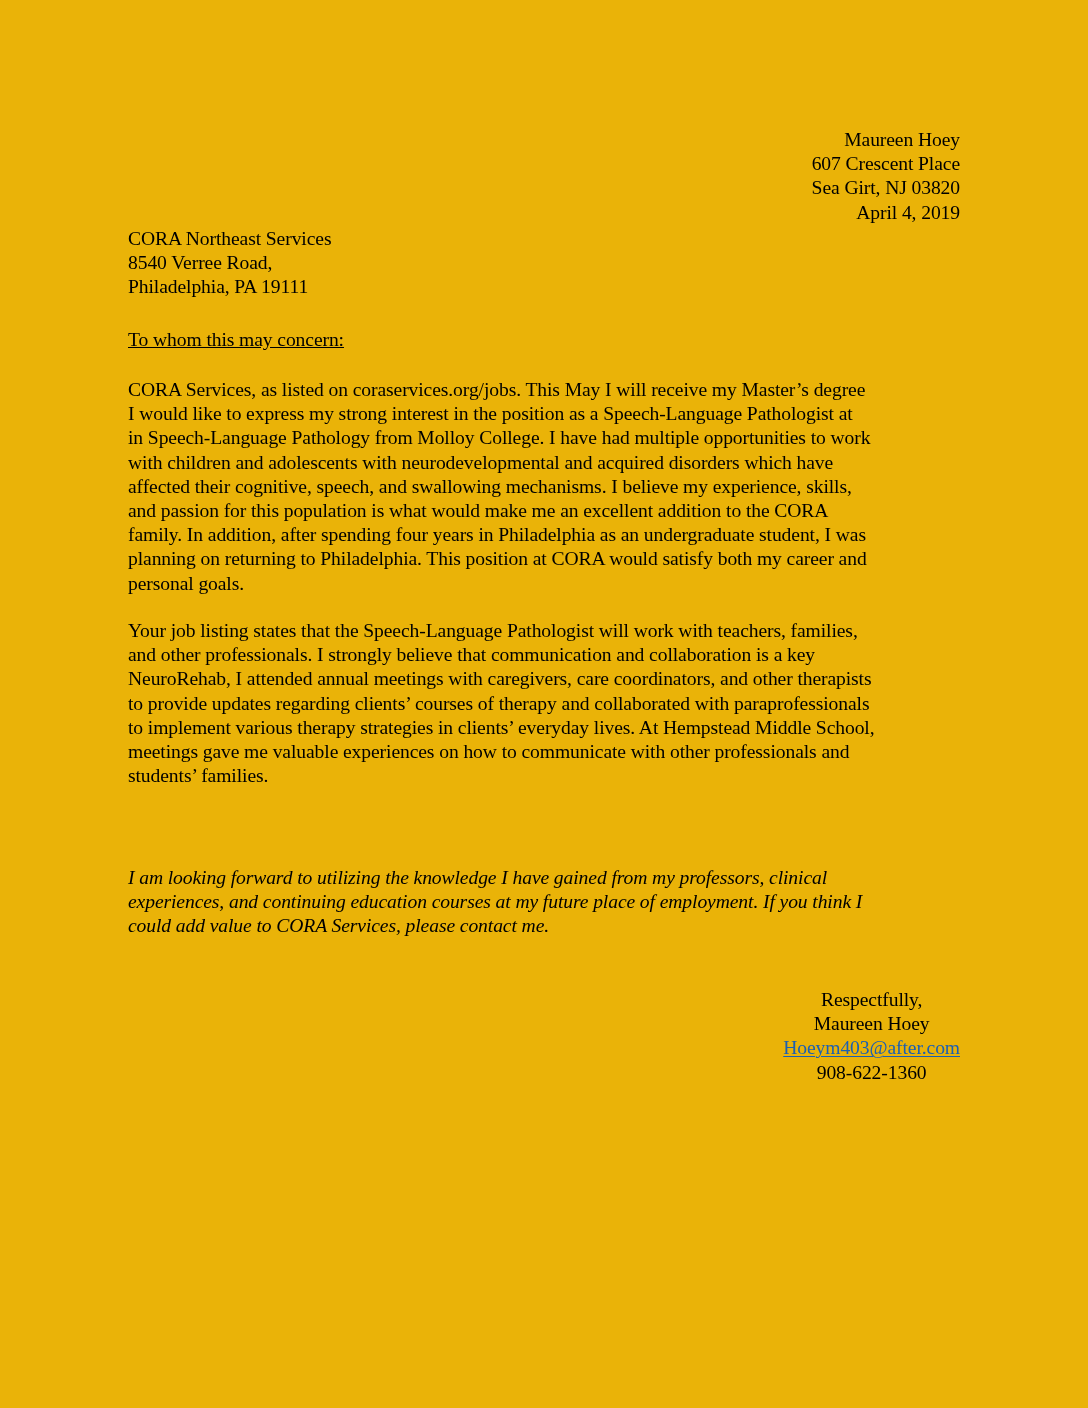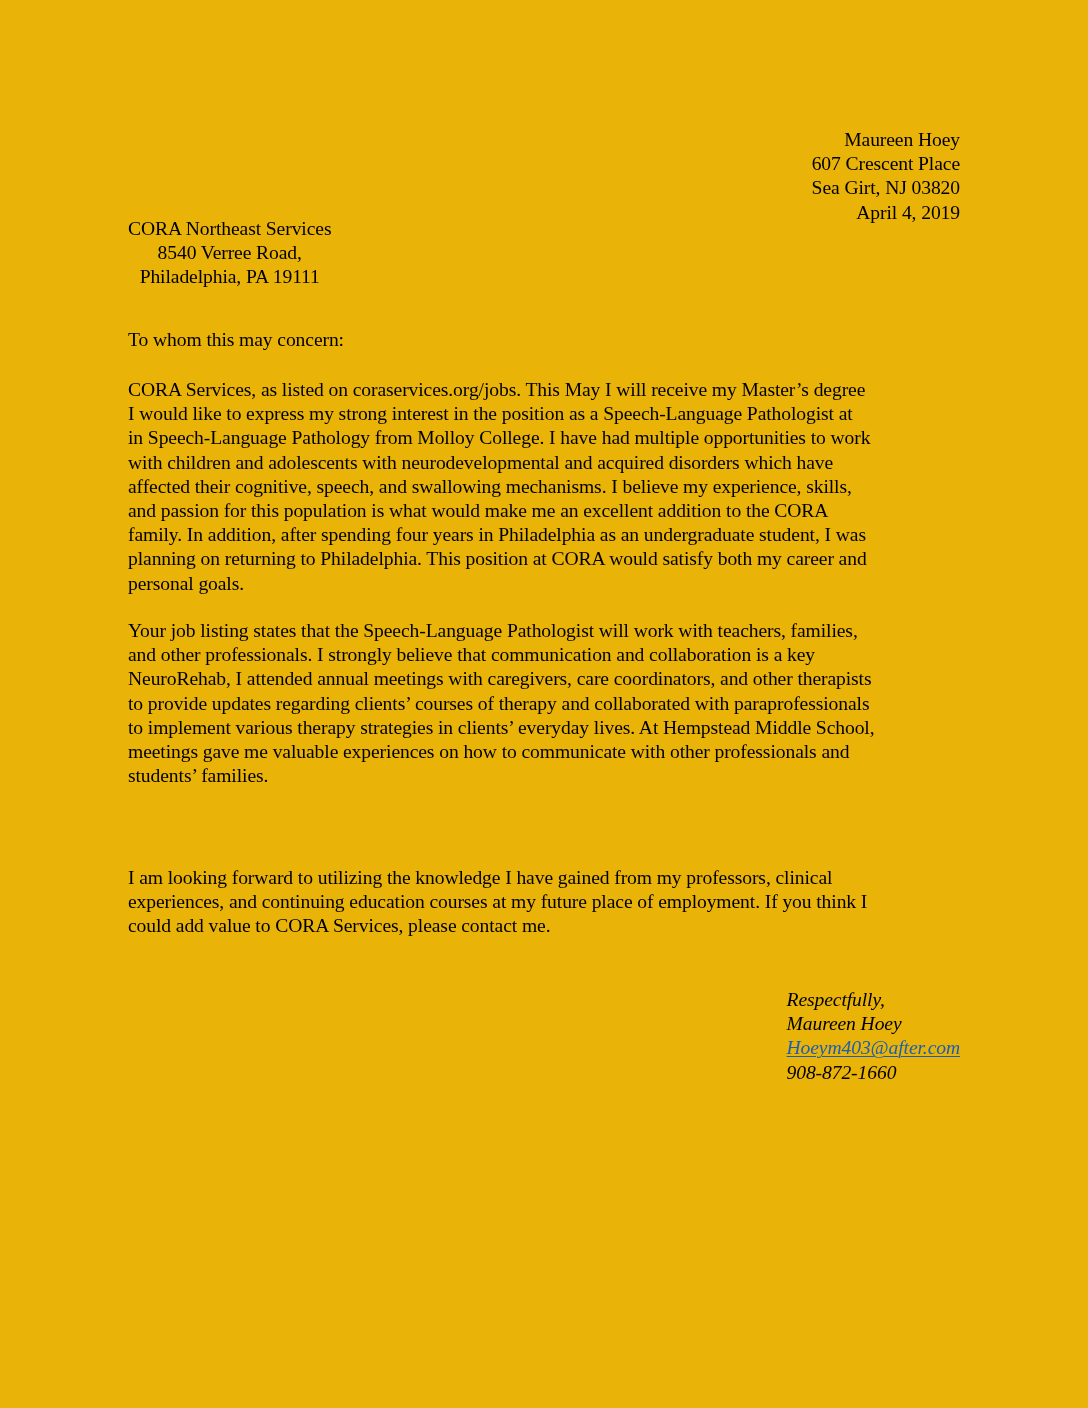--- a/index.html
+++ b/index.html
@@ -28,43 +28,42 @@
       line-height: 24.2px;
       letter-spacing: -0.1px;
     }
     .sender {
       right: 128px;
       top: 128px;
       text-align: right;
     }
     .recipient {
       left: 128px;
-      top: 217px;
-      text-align: center;
+      top: 227px;
     }
     .salutation {
       left: 128px;
       top: 328px;
+      text-decoration: underline;
     }
     .para {
       left: 128px;
       width: 832px;
     }
     .para .line {
       display: block;
       white-space: nowrap;
     }
     .p1 { top: 378px; }
     .p2 { top: 619px; }
-    .p3 { top: 866px; }
+    .p3 { top: 866px; font-style: italic; }
     .signature {
       right: 128px;
       top: 988px;
-      text-align: left;
-      font-style: italic;
+      text-align: center;
     }
     .line { display: block; white-space: nowrap; }
     .email-link {
       color: #1a5fb4;
       text-decoration: underline;
       text-decoration-thickness: 1px;
       text-underline-offset: 2px;
       cursor: pointer;
     }
   </style>
@@ -113,16 +112,16 @@
   <div class="block para p3">
     <span class="line">I am looking forward to utilizing the knowledge I have gained from my professors, clinical</span>
     <span class="line">experiences, and continuing education courses at my future place of employment. If you think I</span>
     <span class="line">could add value to CORA Services, please contact me.</span>
   </div>
 
   <div class="block signature">
     <span class="line">Respectfully,</span>
     <span class="line">Maureen Hoey</span>
     <span class="line"><a class="email-link" title="Hoeym403@gmail.com">Hoeym403@after.com</a></span>
-    <span class="line">908-872-1660</span>
+    <span class="line">908-622-1360</span>
   </div>
 
 </div>
 
 </body></html>

